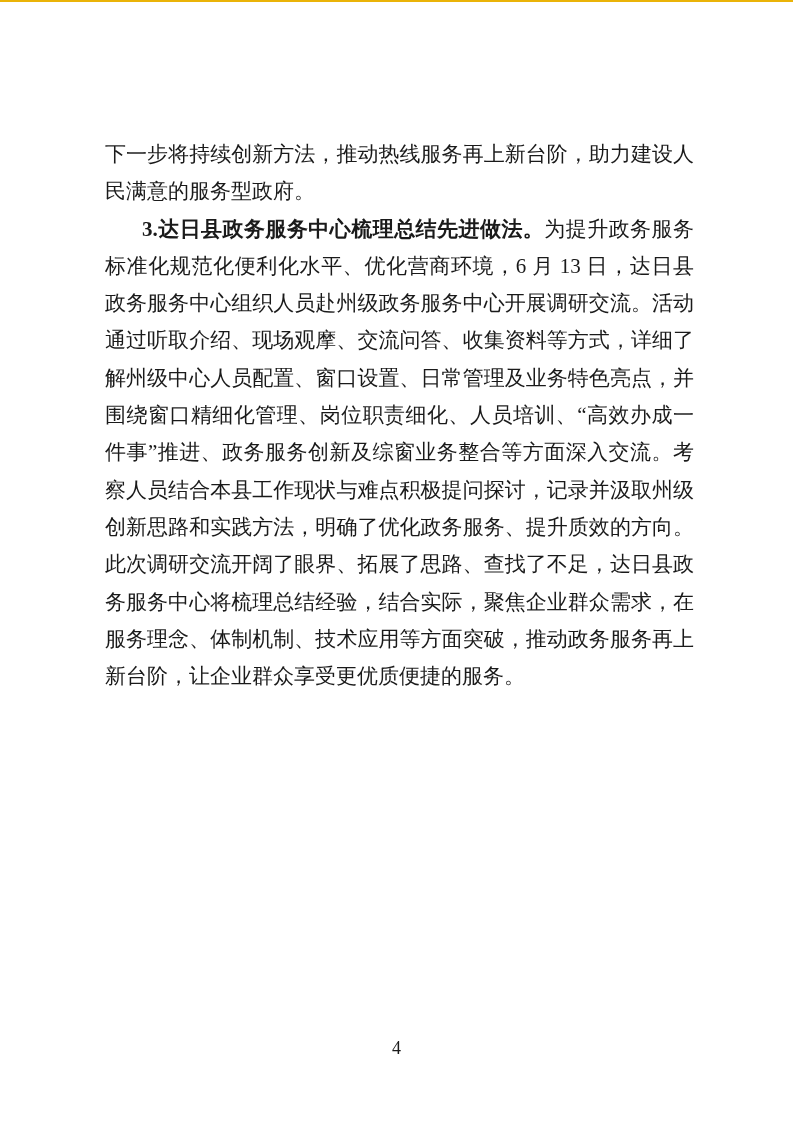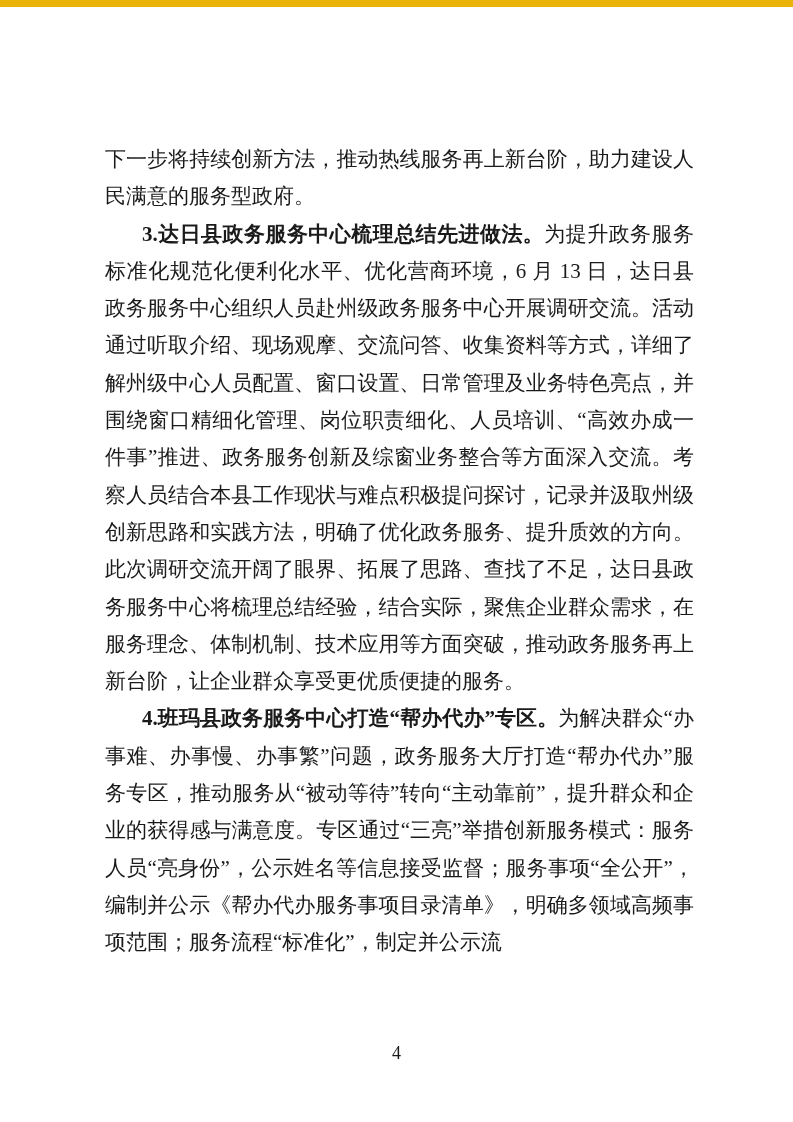--- a/index.html
+++ b/index.html
@@ -9,21 +9,21 @@
   }
   .page {
     position: relative;
     width: 793px;
     height: 1122px;
     background: #ffffff;
     overflow: hidden;
     font-family: "Liberation Serif", "DejaVu Serif", serif;
     color: #1a1a1a;
     box-sizing: border-box;
-    border-top: 7px solid #eab308;
+    border-top: 2px solid #eab308;
   }
   .content {
     position: absolute;
     left: 105px;
     top: 134px;
     width: 589px;
     font-size: 21px;
     line-height: 37.3px;
     text-align: justify;
     text-justify: inter-character;
@@ -54,18 +54,17 @@
 </head>
 <body>
 
 <div class="page">
   <div class="content">
 
     <p class="para"><span>下一步将持续创新方法，推动热线服务再上新台阶，助力建设人民满意的服务型政府。</span></p>
 
     <p class="para indent"><span class="lead">3.达日县政务服务中心梳理总结先进做法。</span><span>为提升政务服务标准化规范化便利化水平、优化营商环境，6 月 13 日，达日县政务服务中心组织人员赴州级政务服务中心开展调研交流。活动通过听取介绍、现场观摩、交流问答、收集资料等方式，详细了解州级中心人员配置、窗口设置、日常管理及业务特色亮点，并围绕窗口精细化管理、岗位职责细化、人员培训、“高效办成一件事”推进、政务服务创新及综窗业务整合等方面深入交流。考察人员结合本县工作现状与难点积极提问探讨，记录并汲取州级创新思路和实践方法，明确了优化政务服务、提升质效的方向。此次调研交流开阔了眼界、拓展了思路、查找了不足，达日县政务服务中心将梳理总结经验，结合实际，聚焦企业群众需求，在服务理念、体制机制、技术应用等方面突破，推动政务服务再上新台阶，让企业群众享受更优质便捷的服务。</span></p>
 
-    <p class="para indent"><span class="lead">4.班玛县政务服务中心打造“帮办代办”专区。</span><span>为解决群众“办事难、办事慢、办事繁”问题，政务服务大厅打造“帮办代办”服务专区，推动服务从“被动等待”转向“主动靠前”，提升群众和企业的获得感与满意度。专区通过“三亮”举措创新服务模式：服务人员“亮身份”，公示姓名等信息接受监督；服务事项“全公开”，编制并公示《帮办代办服务事项目录清单》，明确多领域高频事项范围；服务流程“标准化”，制定并公示流</span></p>
 
   </div>
 
   <div class="page-number">4</div>
 </div>
 
 </body></html>

